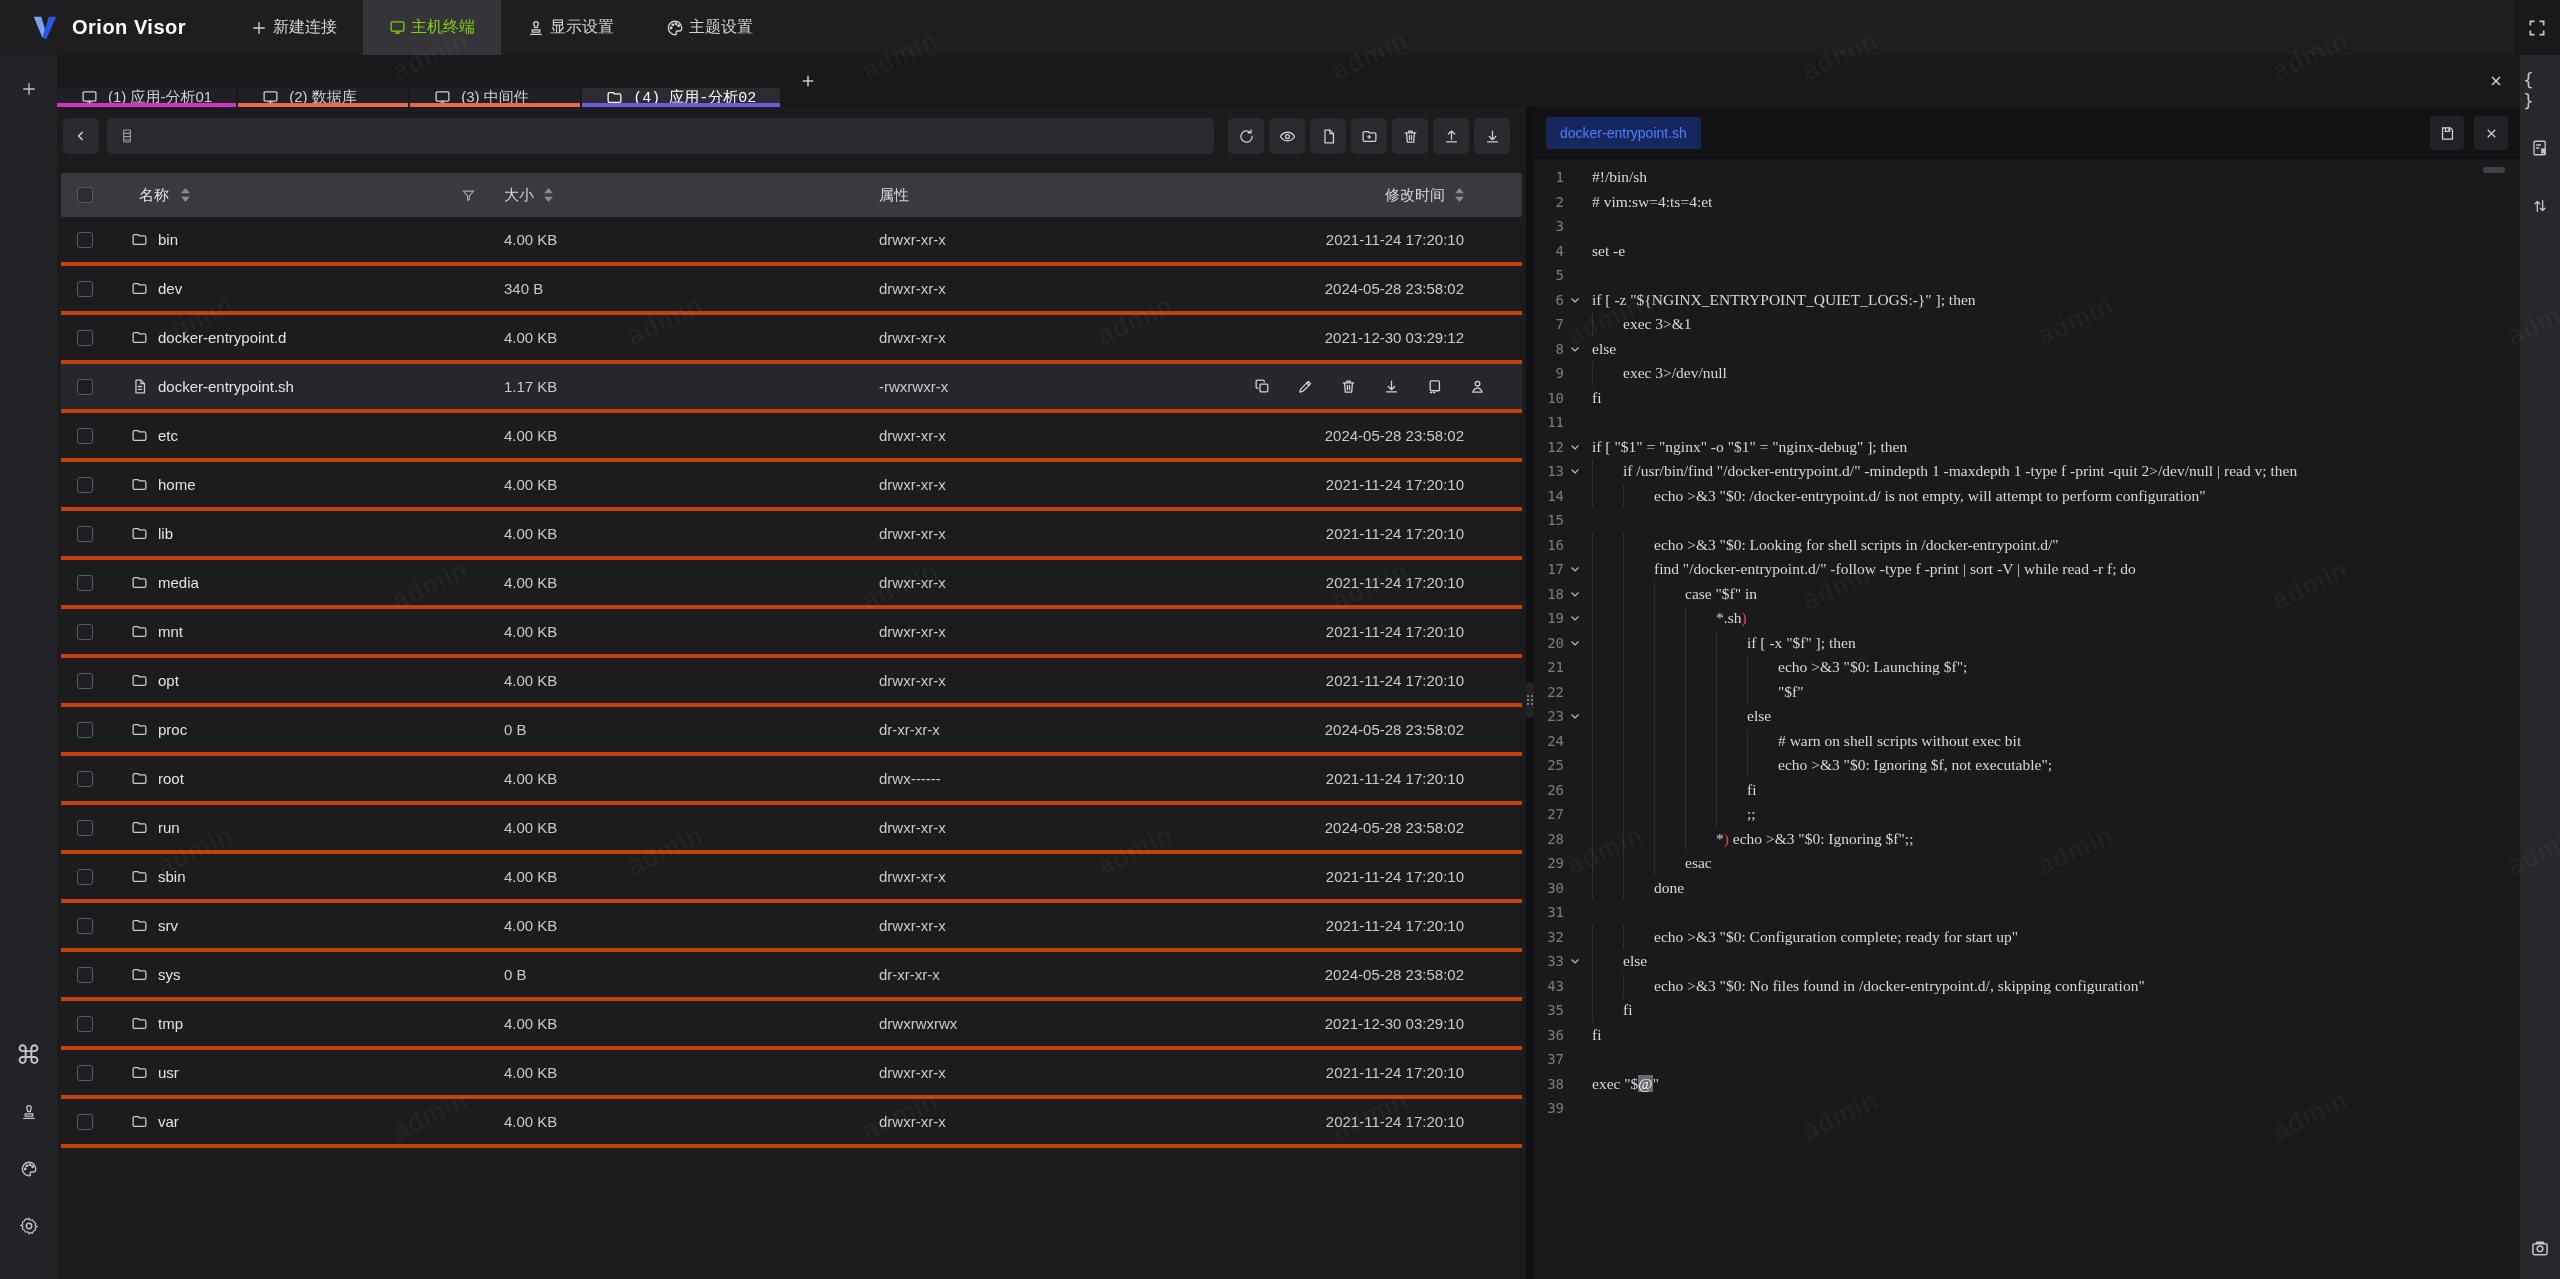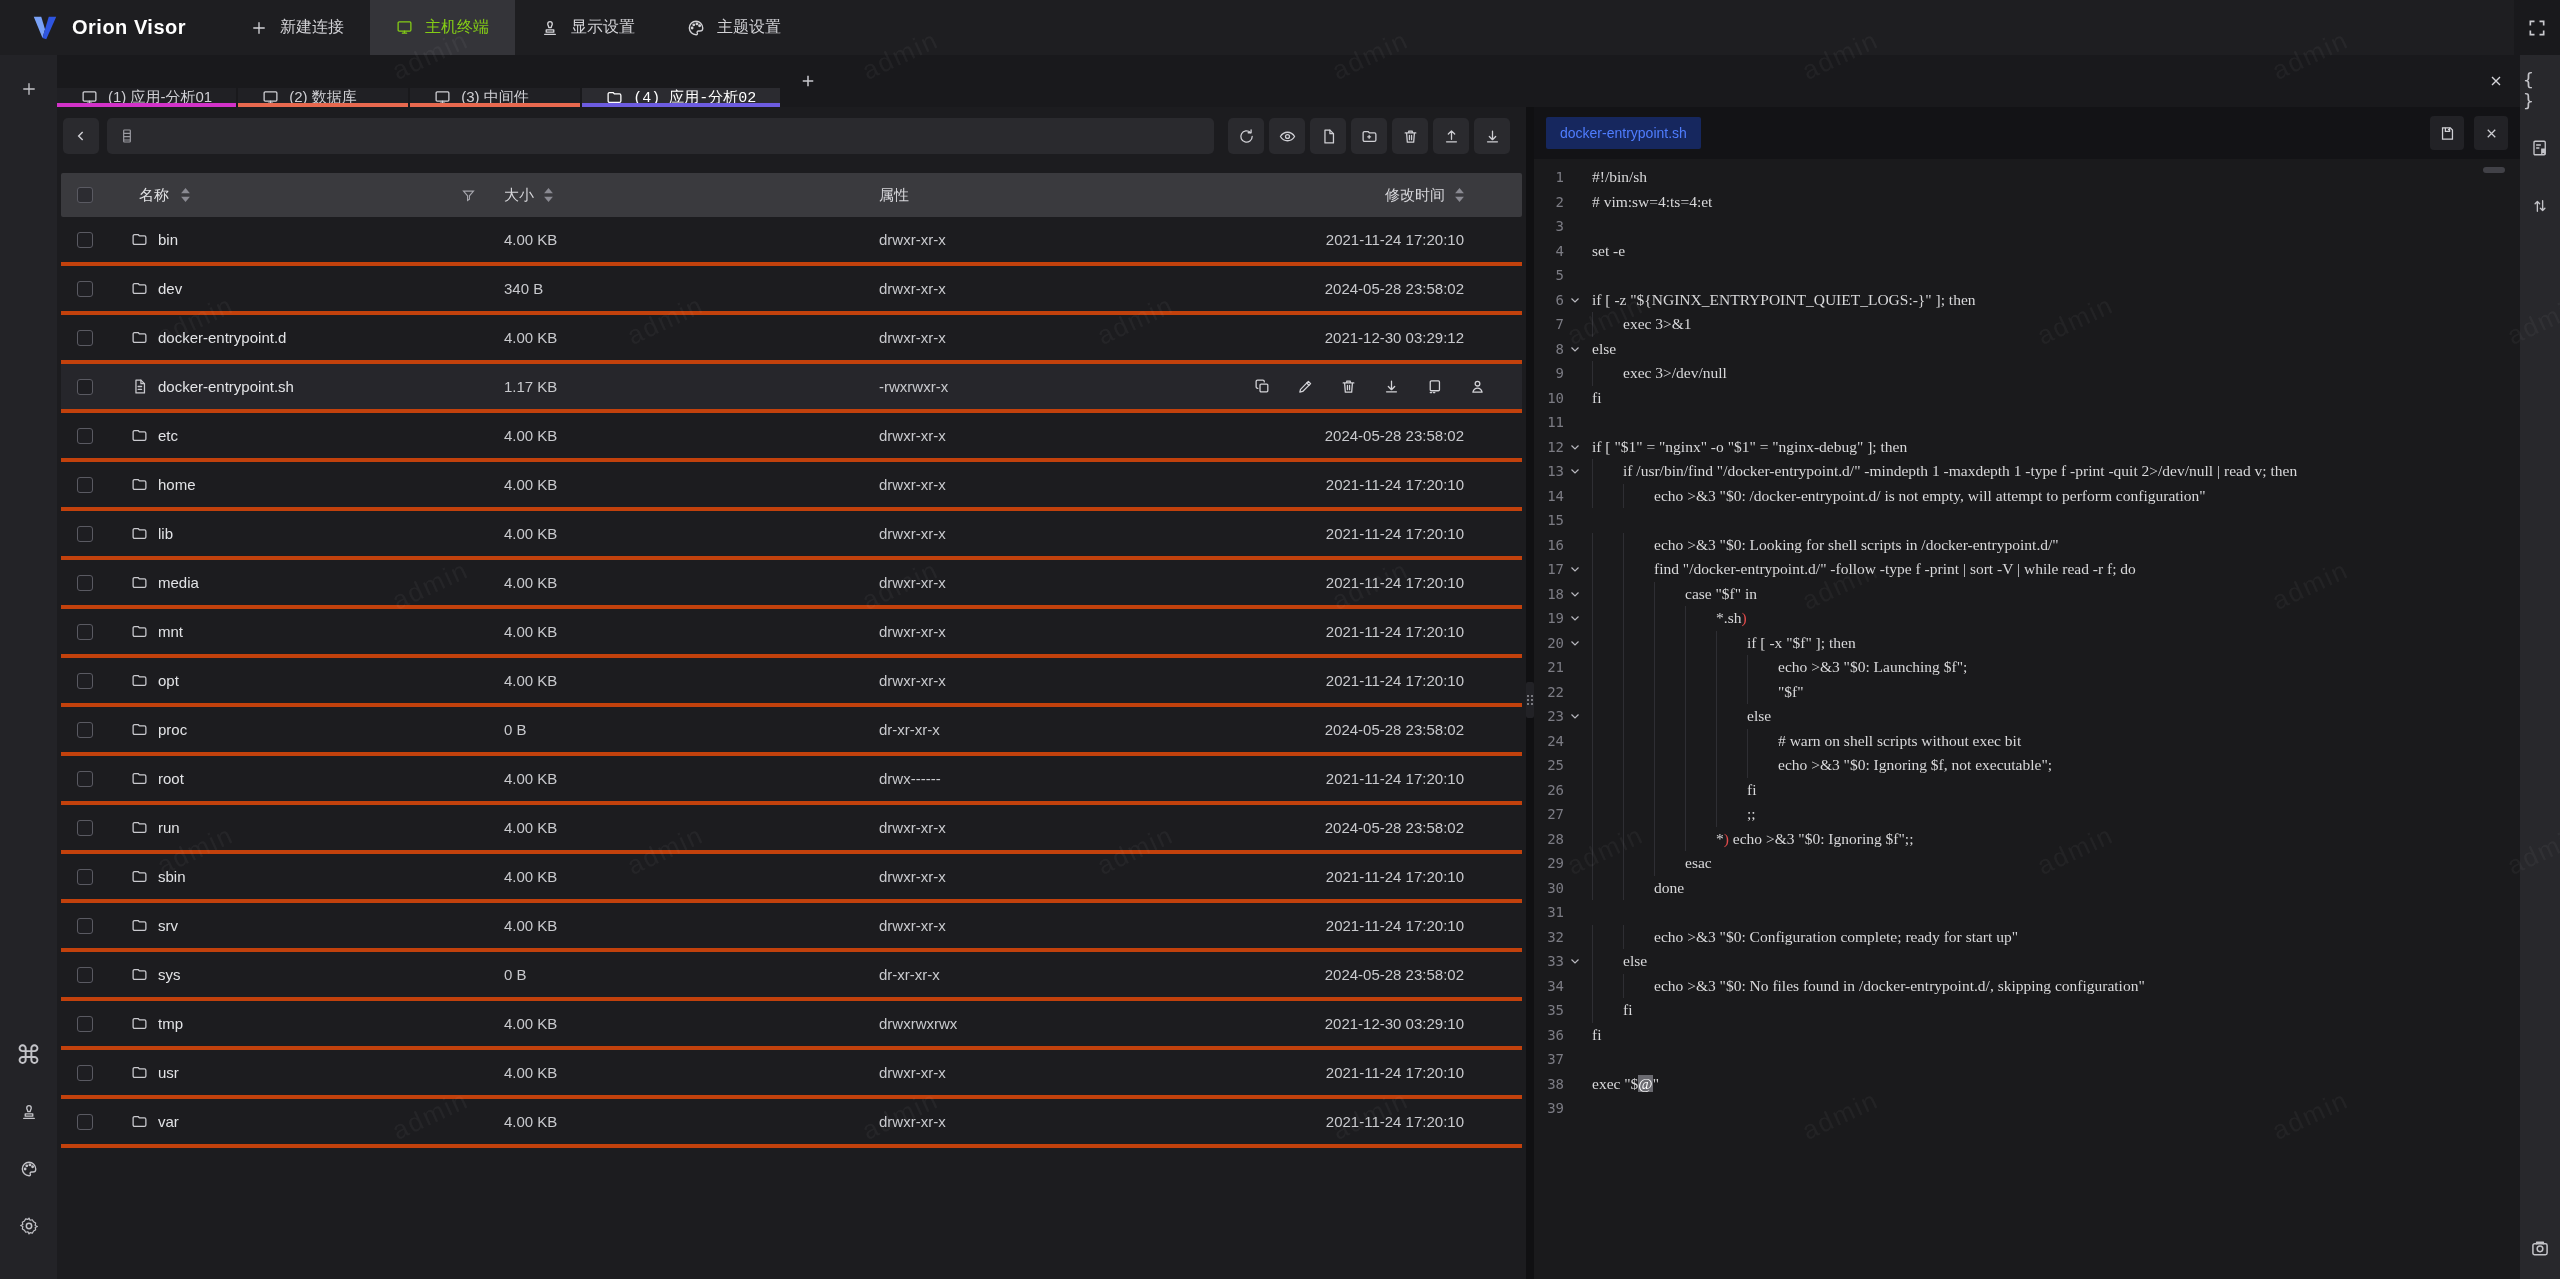--- a/index.html
+++ b/index.html
@@ -4,21 +4,21 @@
 <style>
   * { margin:0; padding:0; box-sizing:border-box; }
   html,body { width:2560px; height:1279px; overflow:hidden; background:#141416;
     font-family:"Liberation Sans","DejaVu Sans",sans-serif; color:#d9d9dc; }
   .app { width:2560px; height:1279px; display:flex; flex-direction:column; position:relative; }
 
   
   .navbar { height:55px; background:#1e1e21; display:flex; align-items:stretch; flex:none; position:relative; z-index:2; }
   .brand { display:flex; align-items:center; gap:12px; padding:0 38px 0 30px; }
   .brand-title { font-size:20px; font-weight:bold; color:#fff; letter-spacing:.5px; }
-  .nav-item { display:flex; align-items:center; gap:12px; padding:0 26px; font-size:16px; color:#d2d2d6; cursor:pointer;justify-content:center; }
+  .nav-item { display:flex; align-items:center; gap:5px; padding:0 26px; font-size:16px; color:#d2d2d6; cursor:pointer;justify-content:center; }
   .nav-item.active { background:#343439; color:#84cc16; }
   .nav-spacer { flex:1; }
   .fullscreen-btn { width:46px; background:#19191c; display:flex; align-items:center; justify-content:center; color:#c9c9ce; cursor:pointer; }
 
   
   .body { flex:1; display:flex; min-height:0; }
   .left-rail { width:57px; background:#232327; display:flex; flex-direction:column; align-items:center; flex:none; padding:14px 0 16px; }
   .rail-btn { width:40px; height:40px; display:flex; align-items:center; justify-content:center; color:#c3c3c8; cursor:pointer; margin-bottom:17px; }
   .rail-spacer { flex:1; }
   .right-rail { width:40px; background:#28282c; display:flex; flex-direction:column; align-items:center; flex:none; padding:18px 0 14px; gap:24px; }
@@ -962,21 +962,21 @@
     <span class="ct"></span></div>
                 <div class="cl">
     <span class="ln">32</span><span class="fold"></span>
     <span class="ct"><span class="ig"></span><span class="ig"></span>echo &gt;&amp;3 "$0: Configuration complete; ready for start up"</span></div>
                 <div class="cl">
     <span class="ln">33</span><span class="fold"><svg width="12" height="12" viewBox="0 0 24 24" fill="none" stroke="currentColor" stroke-width="2.4">
                       <path d="M5 9l7 7 7-7"></path>
                     </svg></span>
     <span class="ct"><span class="ig"></span>else</span></div>
                 <div class="cl">
-    <span class="ln">34</span><span class="fold"></span>
+    <span class="ln">43</span><span class="fold"></span>
     <span class="ct"><span class="ig"></span><span class="ig"></span>echo &gt;&amp;3 "$0: No files found in /docker-entrypoint.d/, skipping configuration"</span></div>
                 <div class="cl">
     <span class="ln">35</span><span class="fold"></span>
     <span class="ct"><span class="ig"></span>fi</span></div>
                 <div class="cl">
     <span class="ln">36</span><span class="fold"></span>
     <span class="ct">fi</span></div>
                 <div class="cl">
     <span class="ln">37</span><span class="fold"></span>
     <span class="ct"></span></div>

